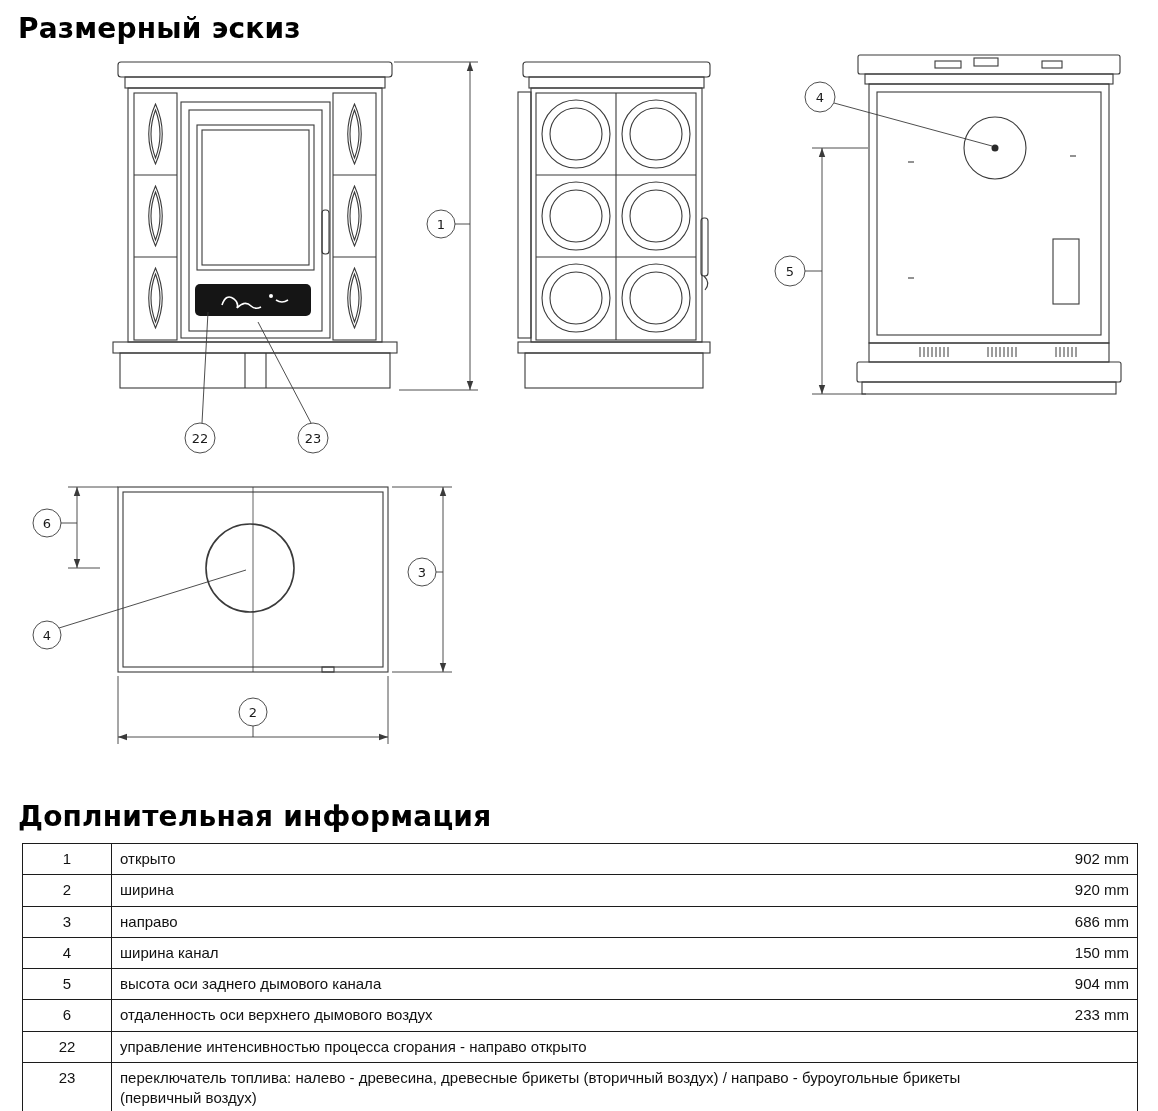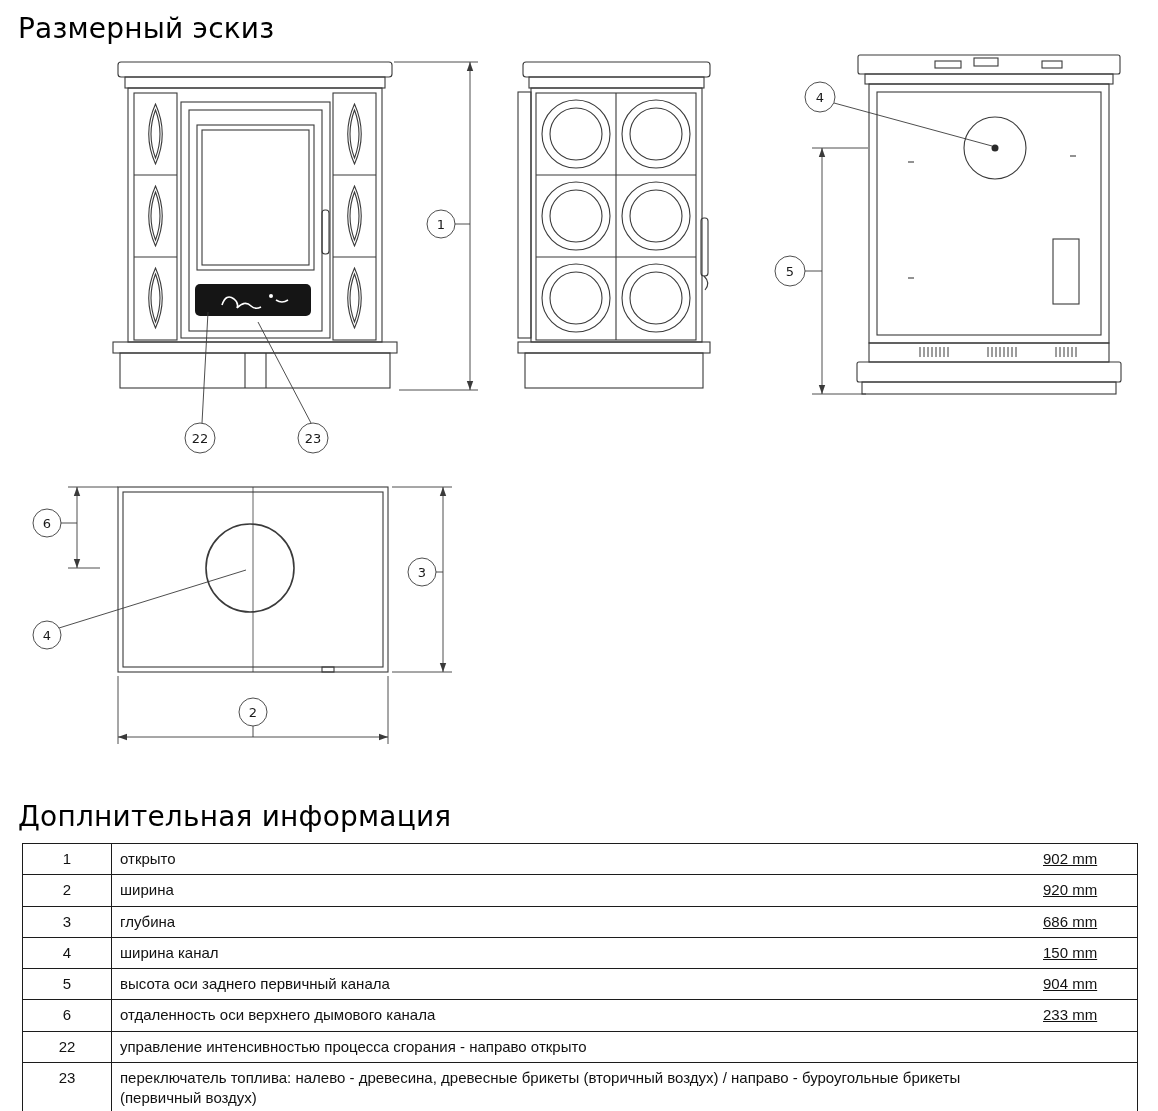--- a/index.html
+++ b/index.html
@@ -7,42 +7,42 @@
     position:relative;
     width:1158px;height:1111px;
     background:#ffffff;
     font-family:"Liberation Sans","DejaVu Sans",sans-serif;
     color:#111;
     overflow:hidden;
   }
   .heading{
     position:absolute;left:18px;margin:0;
     font-family:"DejaVu Sans","Liberation Sans",sans-serif;
-    font-weight:400;font-size:28px;color:#000;
+    font-weight:700;font-size:28px;color:#000;
     letter-spacing:0.2px;
     text-align:center;
   }
   #title{top:12px;}
   #subtitle{top:800px;}
   #diagram{position:absolute;top:0;left:0;}
   .info-table{
     position:absolute;top:843px;left:22px;width:1116px;
     border-collapse:collapse;
     border:1px solid #1c1c1c;
     font-size:15px;
     table-layout:fixed;
   }
   .info-table td{
     border-top:1px solid #1c1c1c;
     padding:5px 8px;
     vertical-align:top;
     line-height:1.35;
   }
   .c-num{width:72px;text-align:center;border-right:1px solid #1c1c1c;}
-  .c-value{width:86px;white-space:nowrap;text-decoration:underline;}
+  .c-value{width:86px;text-align:right;white-space:nowrap;}
 </style>
 </head>
 <body>
 
 <h1 id="title" class="heading">Размерный эскиз</h1>
 
 <svg id="diagram" width="1158" height="770" viewBox="0 0 1158 770">
   <g fill="none" stroke="#3a3a3a" stroke-width="1.1">
 
     <g>
@@ -277,36 +277,36 @@
       <td class="c-label">открыто</td>
       <td class="c-value">902 mm</td>
     </tr>
     <tr>
       <td class="c-num">2</td>
       <td class="c-label">ширина</td>
       <td class="c-value">920 mm</td>
     </tr>
     <tr>
       <td class="c-num">3</td>
-      <td class="c-label">глубина</td>
+      <td class="c-label">направо</td>
       <td class="c-value">686 mm</td>
     </tr>
     <tr>
       <td class="c-num">4</td>
       <td class="c-label">ширина канал</td>
       <td class="c-value">150 mm</td>
     </tr>
     <tr>
       <td class="c-num">5</td>
-      <td class="c-label">высота оси заднего первичный канала</td>
+      <td class="c-label">высота оси заднего дымового канала</td>
       <td class="c-value">904 mm</td>
     </tr>
     <tr>
       <td class="c-num">6</td>
-      <td class="c-label">отдаленность оси верхнего дымового канала</td>
+      <td class="c-label">отдаленность оси верхнего дымового воздух</td>
       <td class="c-value">233 mm</td>
     </tr>
     <tr>
       <td class="c-num">22</td>
       <td class="c-label">управление интенсивностью процесса сгорания - направо открыто</td>
       <td class="c-value"></td>
     </tr>
     <tr>
       <td class="c-num">23</td>
       <td class="c-label">переключатель топлива: налево - древесина, древесные брикеты (вторичный воздух) / направо - буроугольные брикеты (первичный воздух)</td>

